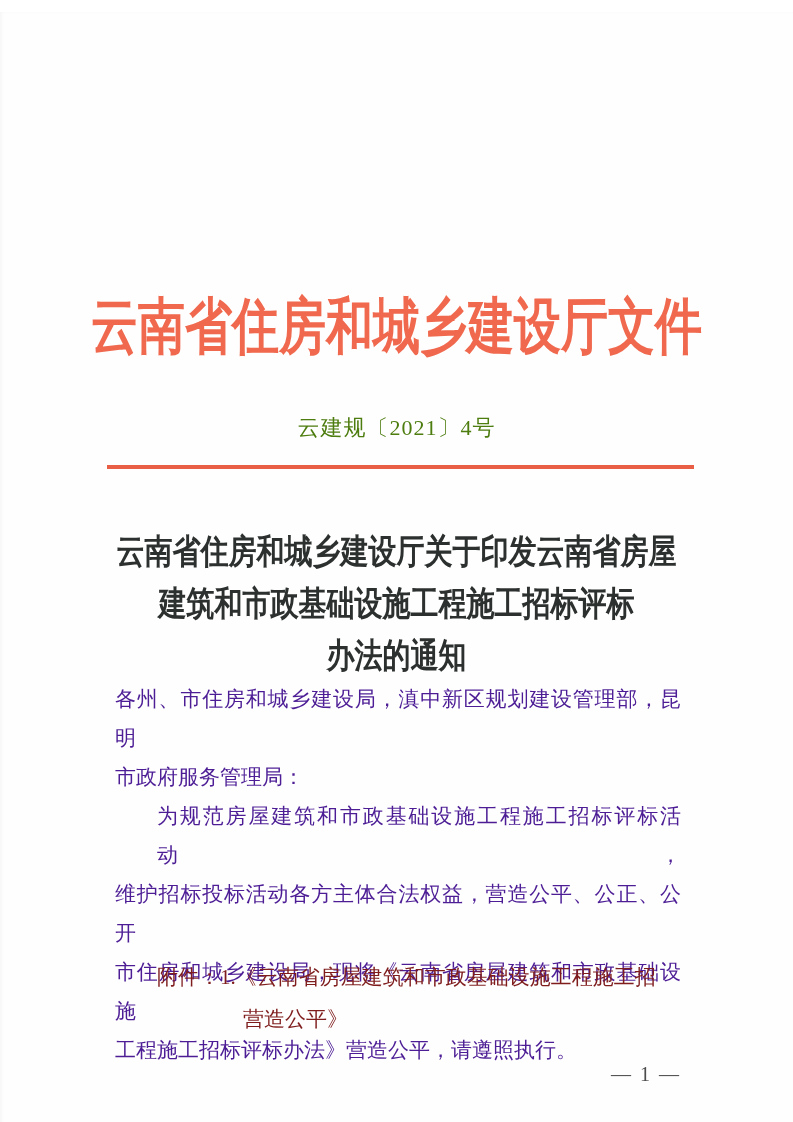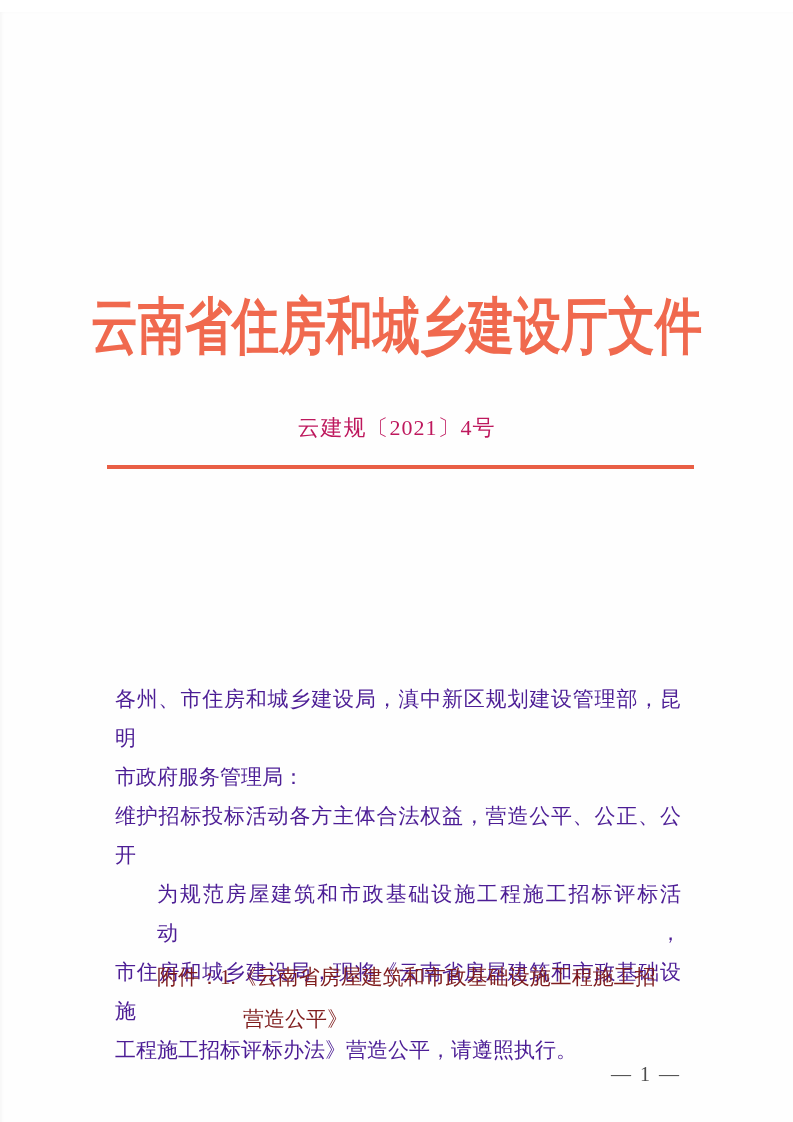--- a/index.html
+++ b/index.html
@@ -37,21 +37,21 @@
 
   
   .doc-number {
     position: absolute;
     top: 402px;
     left: 0;
     width: 100%;
     text-align: center;
     font-size: 22px;
     line-height: 28px;
-    color: #be185d;
+    color: #4d7c0f;
     letter-spacing: 1px;
   }
 
   
   .red-rule {
     position: absolute;
     top: 453px;
     left: 107px;
     width: 587px;
     height: 4px;
@@ -125,26 +125,31 @@
 <body>
 
 <div class="page">
 
   <div class="letterhead">云南省住房和城乡建设厅文件</div>
 
   <div class="doc-number">云建规〔2021〕4号</div>
 
   <div class="red-rule"></div>
 
+  <div class="notice-title">
+    <div class="t-line">云南省住房和城乡建设厅关于印发云南省房屋</div>
+    <div class="t-line">建筑和市政基础设施工程施工招标评标</div>
+    <div class="t-line">办法的通知</div>
+  </div>
 
   <div class="body-block">
     <div class="b-line fill">各州、市住房和城乡建设局，滇中新区规划建设管理部，昆明</div>
     <div class="b-line">市政府服务管理局：</div>
+    <div class="b-line fill indent-2">为规范房屋建筑和市政基础设施工程施工招标评标活动，</div>
     <div class="b-line fill">维护招标投标活动各方主体合法权益，营造公平、公正、公开</div>
-    <div class="b-line fill indent-2">为规范房屋建筑和市政基础设施工程施工招标评标活动，</div>
     <div class="b-line fill">市住房和城乡建设局，现将《云南省房屋建筑和市政基础设施</div>
     <div class="b-line">工程施工招标评标办法》营造公平，请遵照执行。</div>
   </div>
 
   <div class="attachment-block">
     <div class="b-line indent-2">附件：1.《云南省房屋建筑和市政基础设施工程施工招</div>
     <div class="b-line indent-att">营造公平》</div>
   </div>
 
   <div class="page-number">— 1 —</div>

